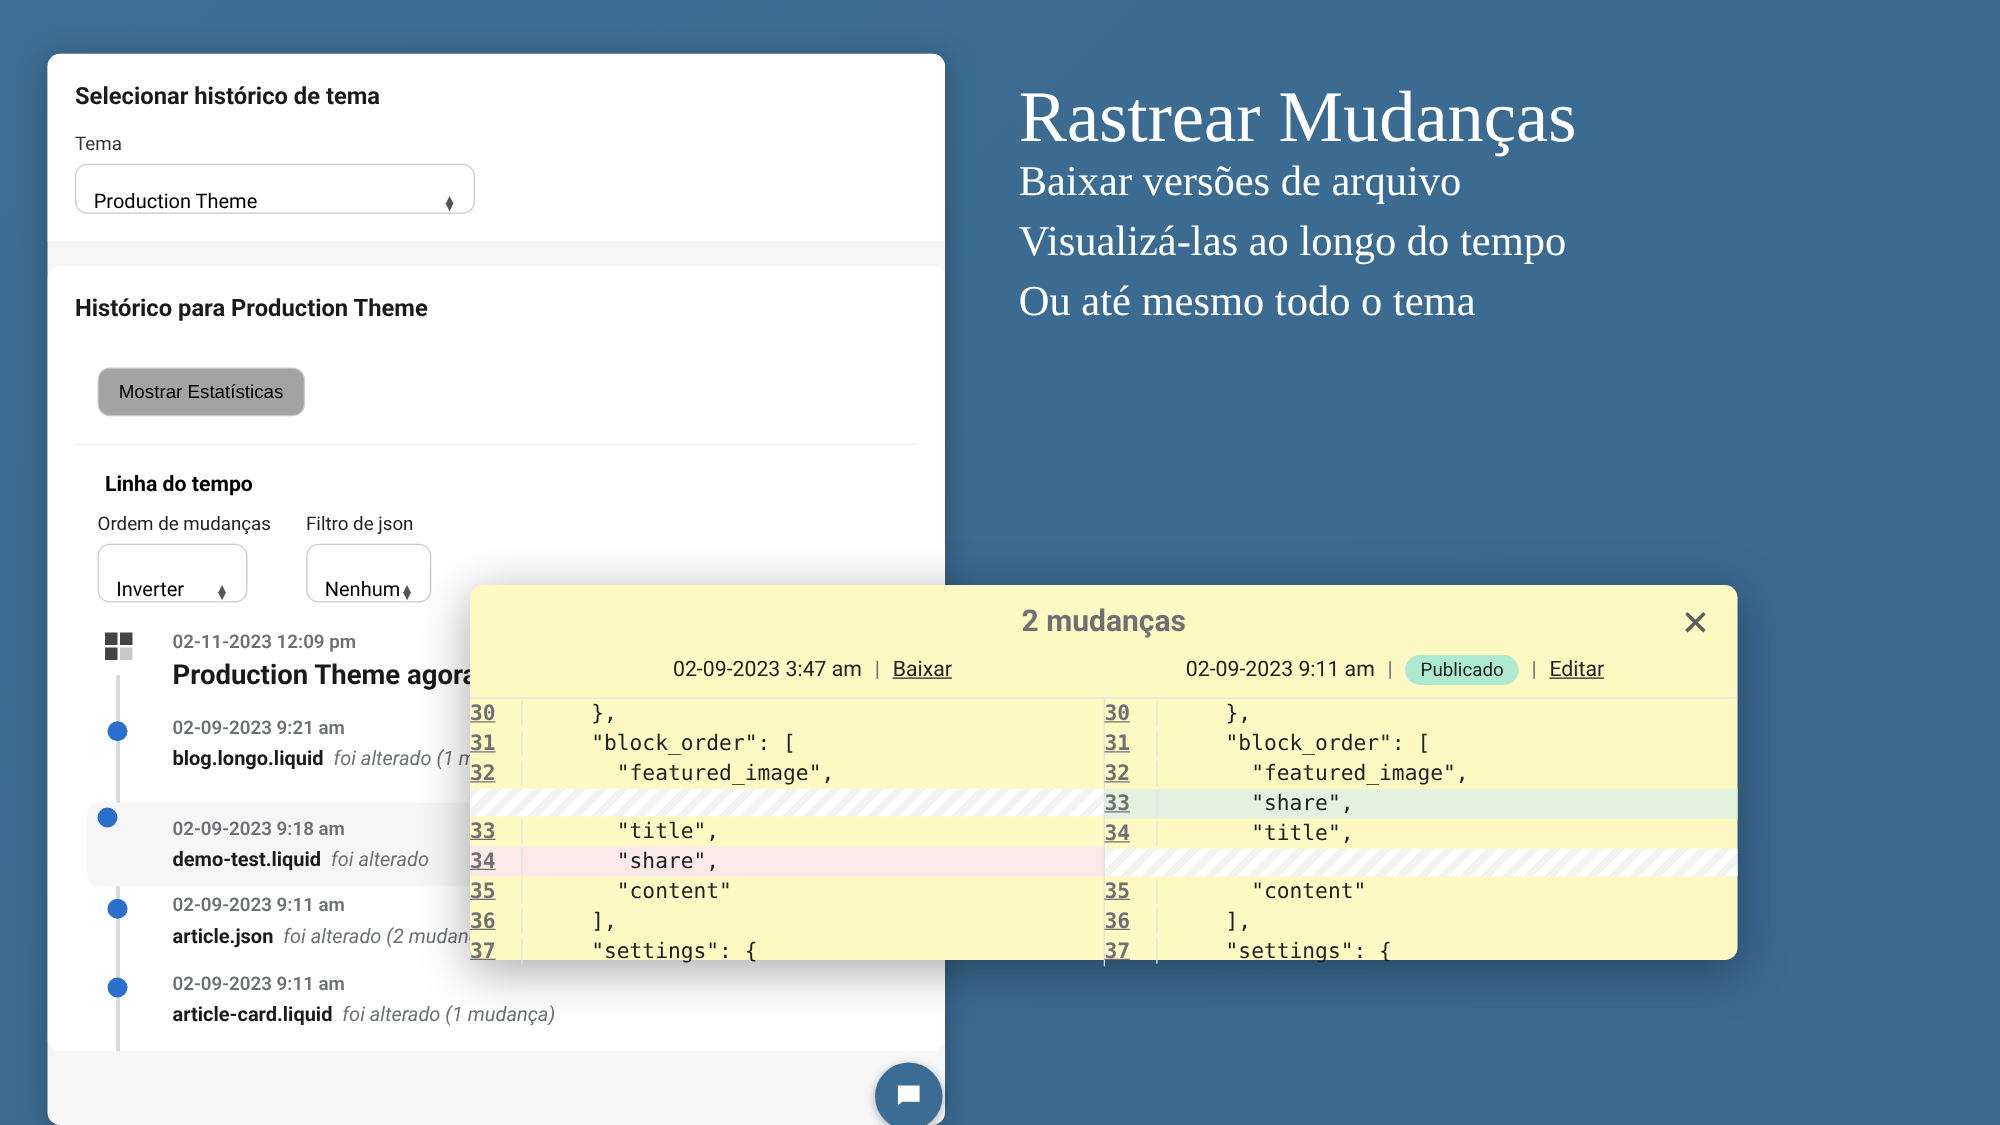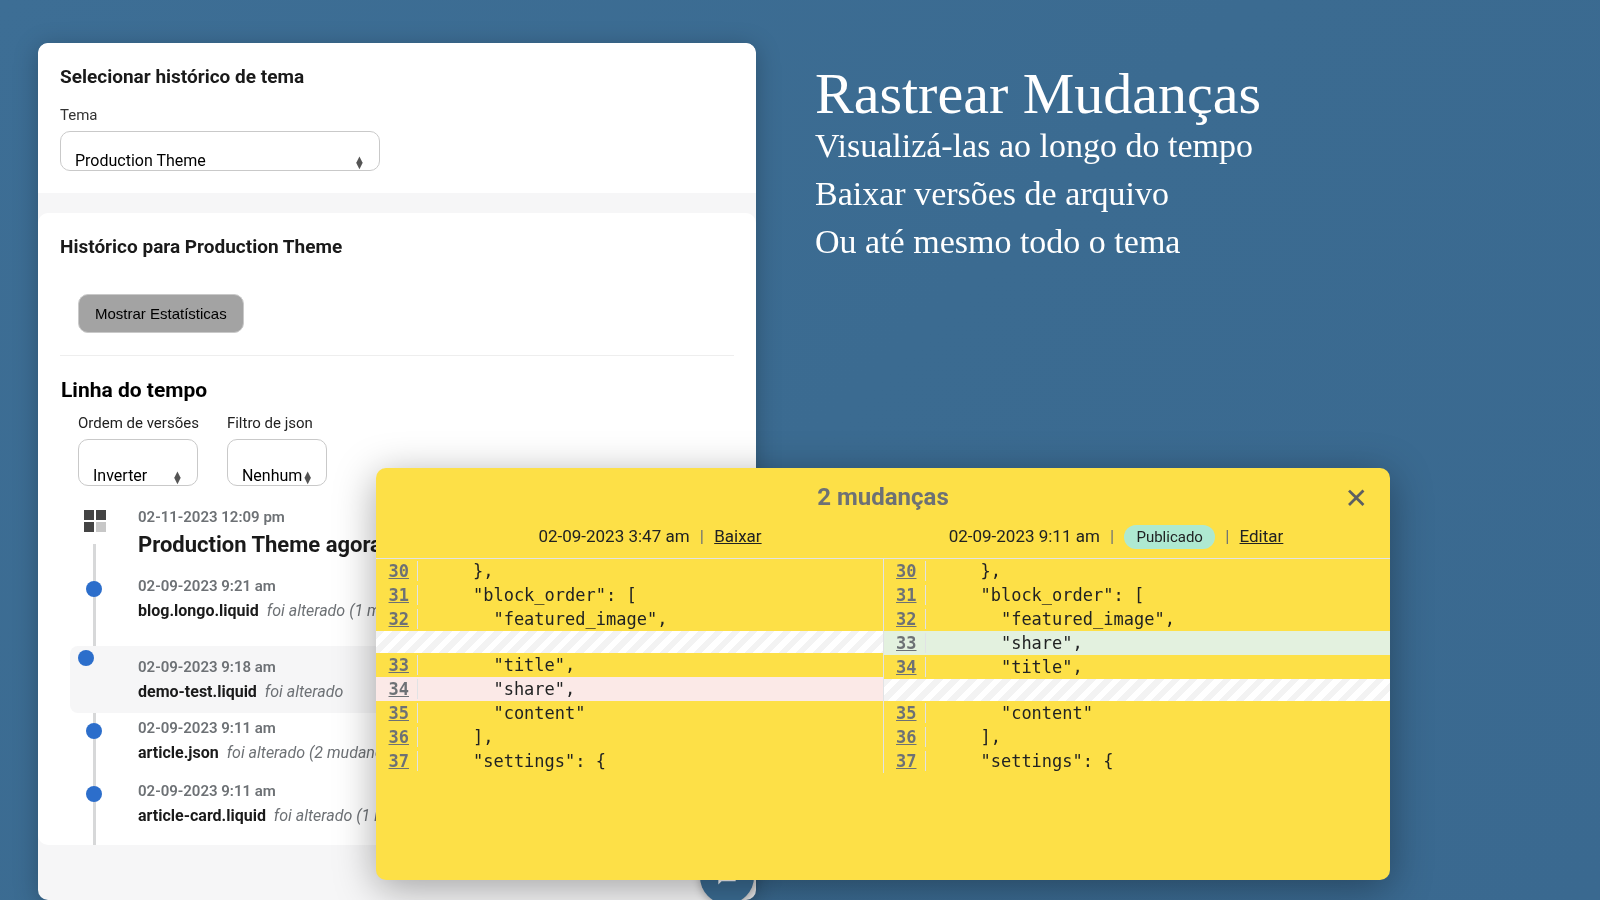--- a/index.html
+++ b/index.html
@@ -11,21 +11,21 @@
 .h1{font-size:19px;font-weight:700;color:#1a1a1a;margin-bottom:18px}
 .label{font-size:15px;color:#333;margin-bottom:7px;display:block}
 .select{width:320px;height:40px;border:1px solid #c9c9c9;border-radius:10px;padding:0 14px;font-size:16px;background:#fff;display:flex;align-items:flex-end;justify-content:space-between;cursor:pointer}
 .select-small{width:120px;height:47px}
 .updown{font-size:11px;color:#555;line-height:.6}
 .updown::before{content:"▲";display:block}
 .updown::after{content:"▼";display:block}
 .card2{margin-top:20px;padding:22px 22px 0 22px}
 .btn{display:inline-block;border:1px solid #c9c9c9;border-radius:10px;padding:10px 16px;font-size:15px;background:#a3a3a3;cursor:pointer;margin:18px 0 22px 18px}
 .hr{border:none;border-top:1px solid #eee;margin:0 0 22px 0}
-.sub{font-size:21px;font-weight:700;margin:0 0 12px 1px}
+.sub{font-size:17px;font-weight:700;margin:0 0 12px 24px}
 .row-controls{display:flex;gap:28px;margin-left:18px;margin-bottom:22px}
 .lbl2{font-size:15px;color:#222;margin-bottom:7px}
 .select-row{display:flex;flex-direction:column}
 .timeline{position:relative;margin-left:18px}
 .tl-line{position:absolute;left:15px;top:36px;bottom:0;width:3px;background:#d7d8d9}
 .tl-item{position:relative;padding-left:60px;padding-bottom:20px}
 .tl-marker{position:absolute;left:6px;top:2px;width:20px;height:20px}
 .tl-dot{width:16px;height:16px;border-radius:50%;background:#2c6ecb;margin:2px}
 .tl-date{font-size:15px;color:#6d7175;font-weight:600;margin-bottom:6px}
 .tl-title{font-size:22px;font-weight:700;color:#1a1a1a}
@@ -33,69 +33,69 @@
 .tl-status{font-size:16px;font-style:italic;color:#6d7175;display:inline;margin-left:4px}
 .tl-item.sel{background:#f6f6f7;border-radius:8px;margin-left:-8px;padding-left:68px;padding-top:12px;padding-bottom:12px;margin-bottom:6px;margin-top:6px}
 .grid-icon{width:22px;height:22px;display:grid;grid-template-columns:1fr 1fr;grid-template-rows:1fr 1fr;gap:2px}
 .grid-icon span{background:#444}
 .grid-icon span:nth-child(4){opacity:.3}
 .marketing{position:absolute;left:815px;top:60px;color:#fff}
 .m-h1{font-size:58px;font-weight:400;font-family:Georgia,serif;}
 .m-line{font-size:34px;font-family:Georgia,serif;margin-bottom:10px}
 .chat{position:absolute;left:700px;top:850px;width:54px;height:54px;border-radius:50%;background:#3b6d94;display:flex;align-items:center;justify-content:center;box-shadow:0 2px 8px rgba(0,0,0,.3)}
 .chat svg{width:26px;height:26px;fill:#fff}
-.diff-modal{position:absolute;left:376px;top:468px;width:1014px;height:412px;background:#fde047;border-radius:10px;box-shadow:0 8px 40px rgba(0,0,0,.35)}
+.diff-modal{position:absolute;left:376px;top:468px;width:1014px;height:300px;background:#fef9c3;border-radius:10px;box-shadow:0 8px 40px rgba(0,0,0,.35)}
 .diff-header{display:flex;align-items:center;justify-content:center;position:relative;height:58px}
 .diff-title{font-size:24px;font-weight:700;color:#6d7175}
 .close{position:absolute;right:22px;top:14px;font-size:28px;color:#5c5f62;cursor:pointer}
 .diff-cols{display:flex;padding:0 41px}
 .diff-col{flex:1;text-align:center;font-size:17px;color:#202223}
 .pipe{color:#6d7175;margin:0 6px}
 .link{text-decoration:underline;cursor:pointer}
 .badge{background:#aee9d1;border-radius:12px;padding:3px 12px;font-size:15px}
 .diff-body{display:flex;margin-top:12px;border-top:1px solid #e1e3e5;font-family:ui-monospace,Menlo,Consolas,monospace;font-size:17px}
 .pane{flex:1;display:flex;flex-direction:column}
 .pane+.pane{border-left:1px solid #e1e3e5}
 .dline{display:flex;height:24px;align-items:center}
-.ln{width:42px;text-align:right;padding-right:8px;color:#6d7175;text-decoration:underline;border-right:1px solid #e1e3e5;font-weight:600}
+.ln{width:42px;padding-right:8px;color:#6d7175;text-decoration:underline;border-right:1px solid #e1e3e5;font-weight:600}
 .code{padding-left:14px;white-space:pre;color:#202223}
 .gap{height:22px;background:repeating-linear-gradient(135deg,#f3f3f3,#f3f3f3 6px,#fff 6px,#fff 12px)}
 .del{background:#fbe9e7}
 .add{background:#e3f1df}
 </style>
 </head>
 <body>
 
 <div class="bg"></div>
 
 <div class="marketing">
   <div class="m-h1">Rastrear Mudanças</div>
+  <div class="m-line">Baixar versões de arquivo</div>
   <div class="m-line">Visualizá-las ao longo do tempo</div>
-  <div class="m-line">Baixar versões de arquivo</div>
   <div class="m-line">Ou até mesmo todo o tema</div>
 </div>
 
 <div class="window">
   <div class="card card1">
     <div class="h1">Selecionar histórico de tema</div>
     <span class="label">Tema</span>
     <div class="select">
       <span>Production Theme</span>
       <span class="updown"></span>
     </div>
   </div>
 
   <div class="card card2">
     <div class="h1">Histórico para Production Theme</div>
     <button class="btn">Mostrar Estatísticas</button>
     <hr class="hr">
     <div class="sub">Linha do tempo</div>
     <div class="row-controls">
       <div class="select-row">
-        <div class="lbl2">Ordem de versões</div>
+        <div class="lbl2">Ordem de mudanças</div>
         <div class="select select-small">
           <span>Inverter</span>
           <span class="updown"></span>
         </div>
       </div>
       <div class="select-row">
         <div class="lbl2">Filtro de json</div>
         <div class="select select-small" style="width:100px">
           <span>Nenhum</span>
           <span class="updown"></span>

